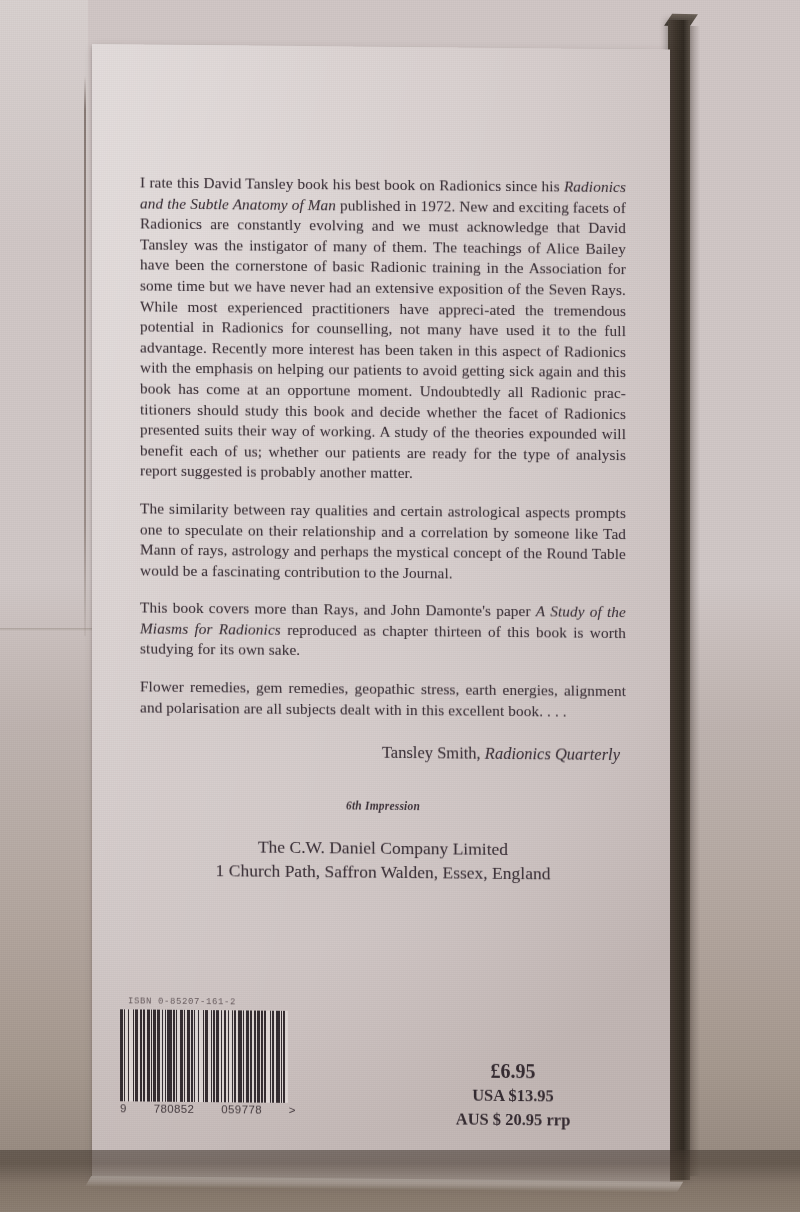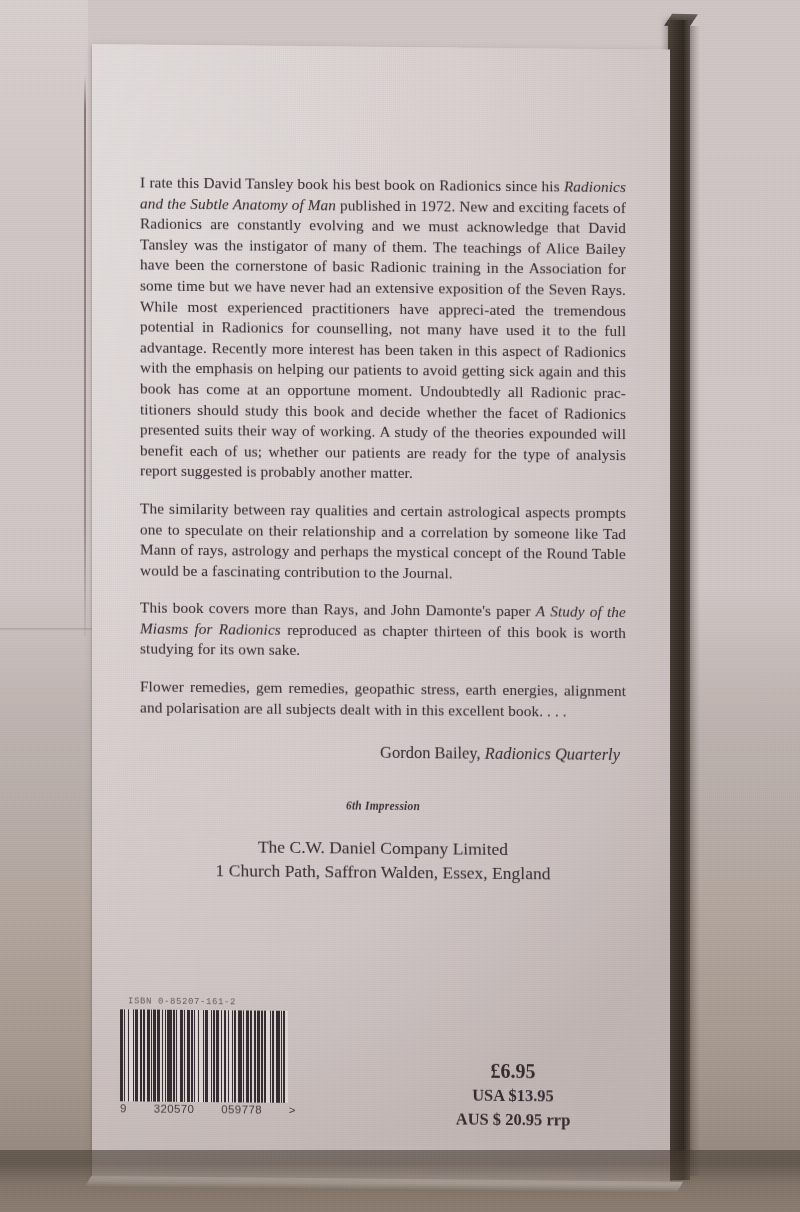--- a/index.html
+++ b/index.html
@@ -262,21 +262,21 @@
     <div class="cover-bottom-edge"></div>
     <div class="cover-sheen"></div>
 
     <div class="text-block blur-soft">
       <p class="para">I rate this David Tansley book his best book on Radionics since his <i>Radionics and the Subtle Anatomy of Man</i> published in 1972. New and exciting facets of Radionics are constantly evolving and we must acknowledge that David Tansley was the instigator of many of them. The teachings of Alice Bailey have been the cornerstone of basic Radionic training in the Association for some time but we have never had an extensive exposition of the Seven Rays. While most experienced practitioners have appreci-ated the tremendous potential in Radionics for counselling, not many have used it to the full advantage. Recently more interest has been taken in this aspect of Radionics with the emphasis on helping our patients to avoid getting sick again and this book has come at an opportune moment. Undoubtedly all Radionic prac-titioners should study this book and decide whether the facet of Radionics presented suits their way of working. A study of the theories expounded will benefit each of us; whether our patients are ready for the type of analysis report suggested is probably another matter.</p>
       <p class="para">The similarity between ray qualities and certain astrological aspects prompts one to speculate on their relationship and a correlation by someone like Tad Mann of rays, astrology and perhaps the mystical concept of the Round Table would be a fascinating contribution to the Journal.</p>
       <p class="para">This book covers more than Rays, and John Damonte's paper <i>A Study of the Miasms for Radionics</i> reproduced as chapter thirteen of this book is worth studying for its own sake.</p>
       <p class="para last">Flower remedies, gem remedies, geopathic stress, earth energies, alignment and polarisation are all subjects dealt with in this excellent book. . . .</p>
 
       <p class="attribution">
-        <span>Gordon Bailey,</span>
+        <span>Tansley Smith,</span>
         <i>Radionics Quarterly</i>
       </p>
 
       <p class="impression">6th Impression</p>
 
       <p class="publisher">
         <span>The C.W. Daniel Company Limited</span><br>
         <span>1 Church Path, Saffron Walden, Essex, England</span>
       </p>
     </div>
@@ -370,21 +370,21 @@
           <span style="flex: 2 0 0px; background: transparent;"></span>
           <span style="flex: 3 0 0px; background: rgb(50, 42, 46);"></span>
           <span style="flex: 1 0 0px; background: transparent;"></span>
           <span style="flex: 1 0 0px; background: rgb(50, 42, 46);"></span>
           <span style="flex: 1 0 0px; background: transparent;"></span>
           <span style="flex: 2 0 0px; background: rgb(50, 42, 46);"></span>
           <span style="flex: 3 0 0px; background: transparent;"></span>
         </div>
       <p class="barcode-digits">
         <span>9</span>
-        <span>320570</span>
+        <span>780852</span>
         <span>059778</span>
         <span>&gt;</span>
       </p>
     </div>
 
     <div class="prices blur-soft">
       <p class="price-main">£6.95</p>
       <p class="price-sub">USA $13.95</p>
       <p class="price-sub">AUS $ 20.95 rrp</p>
     </div>

